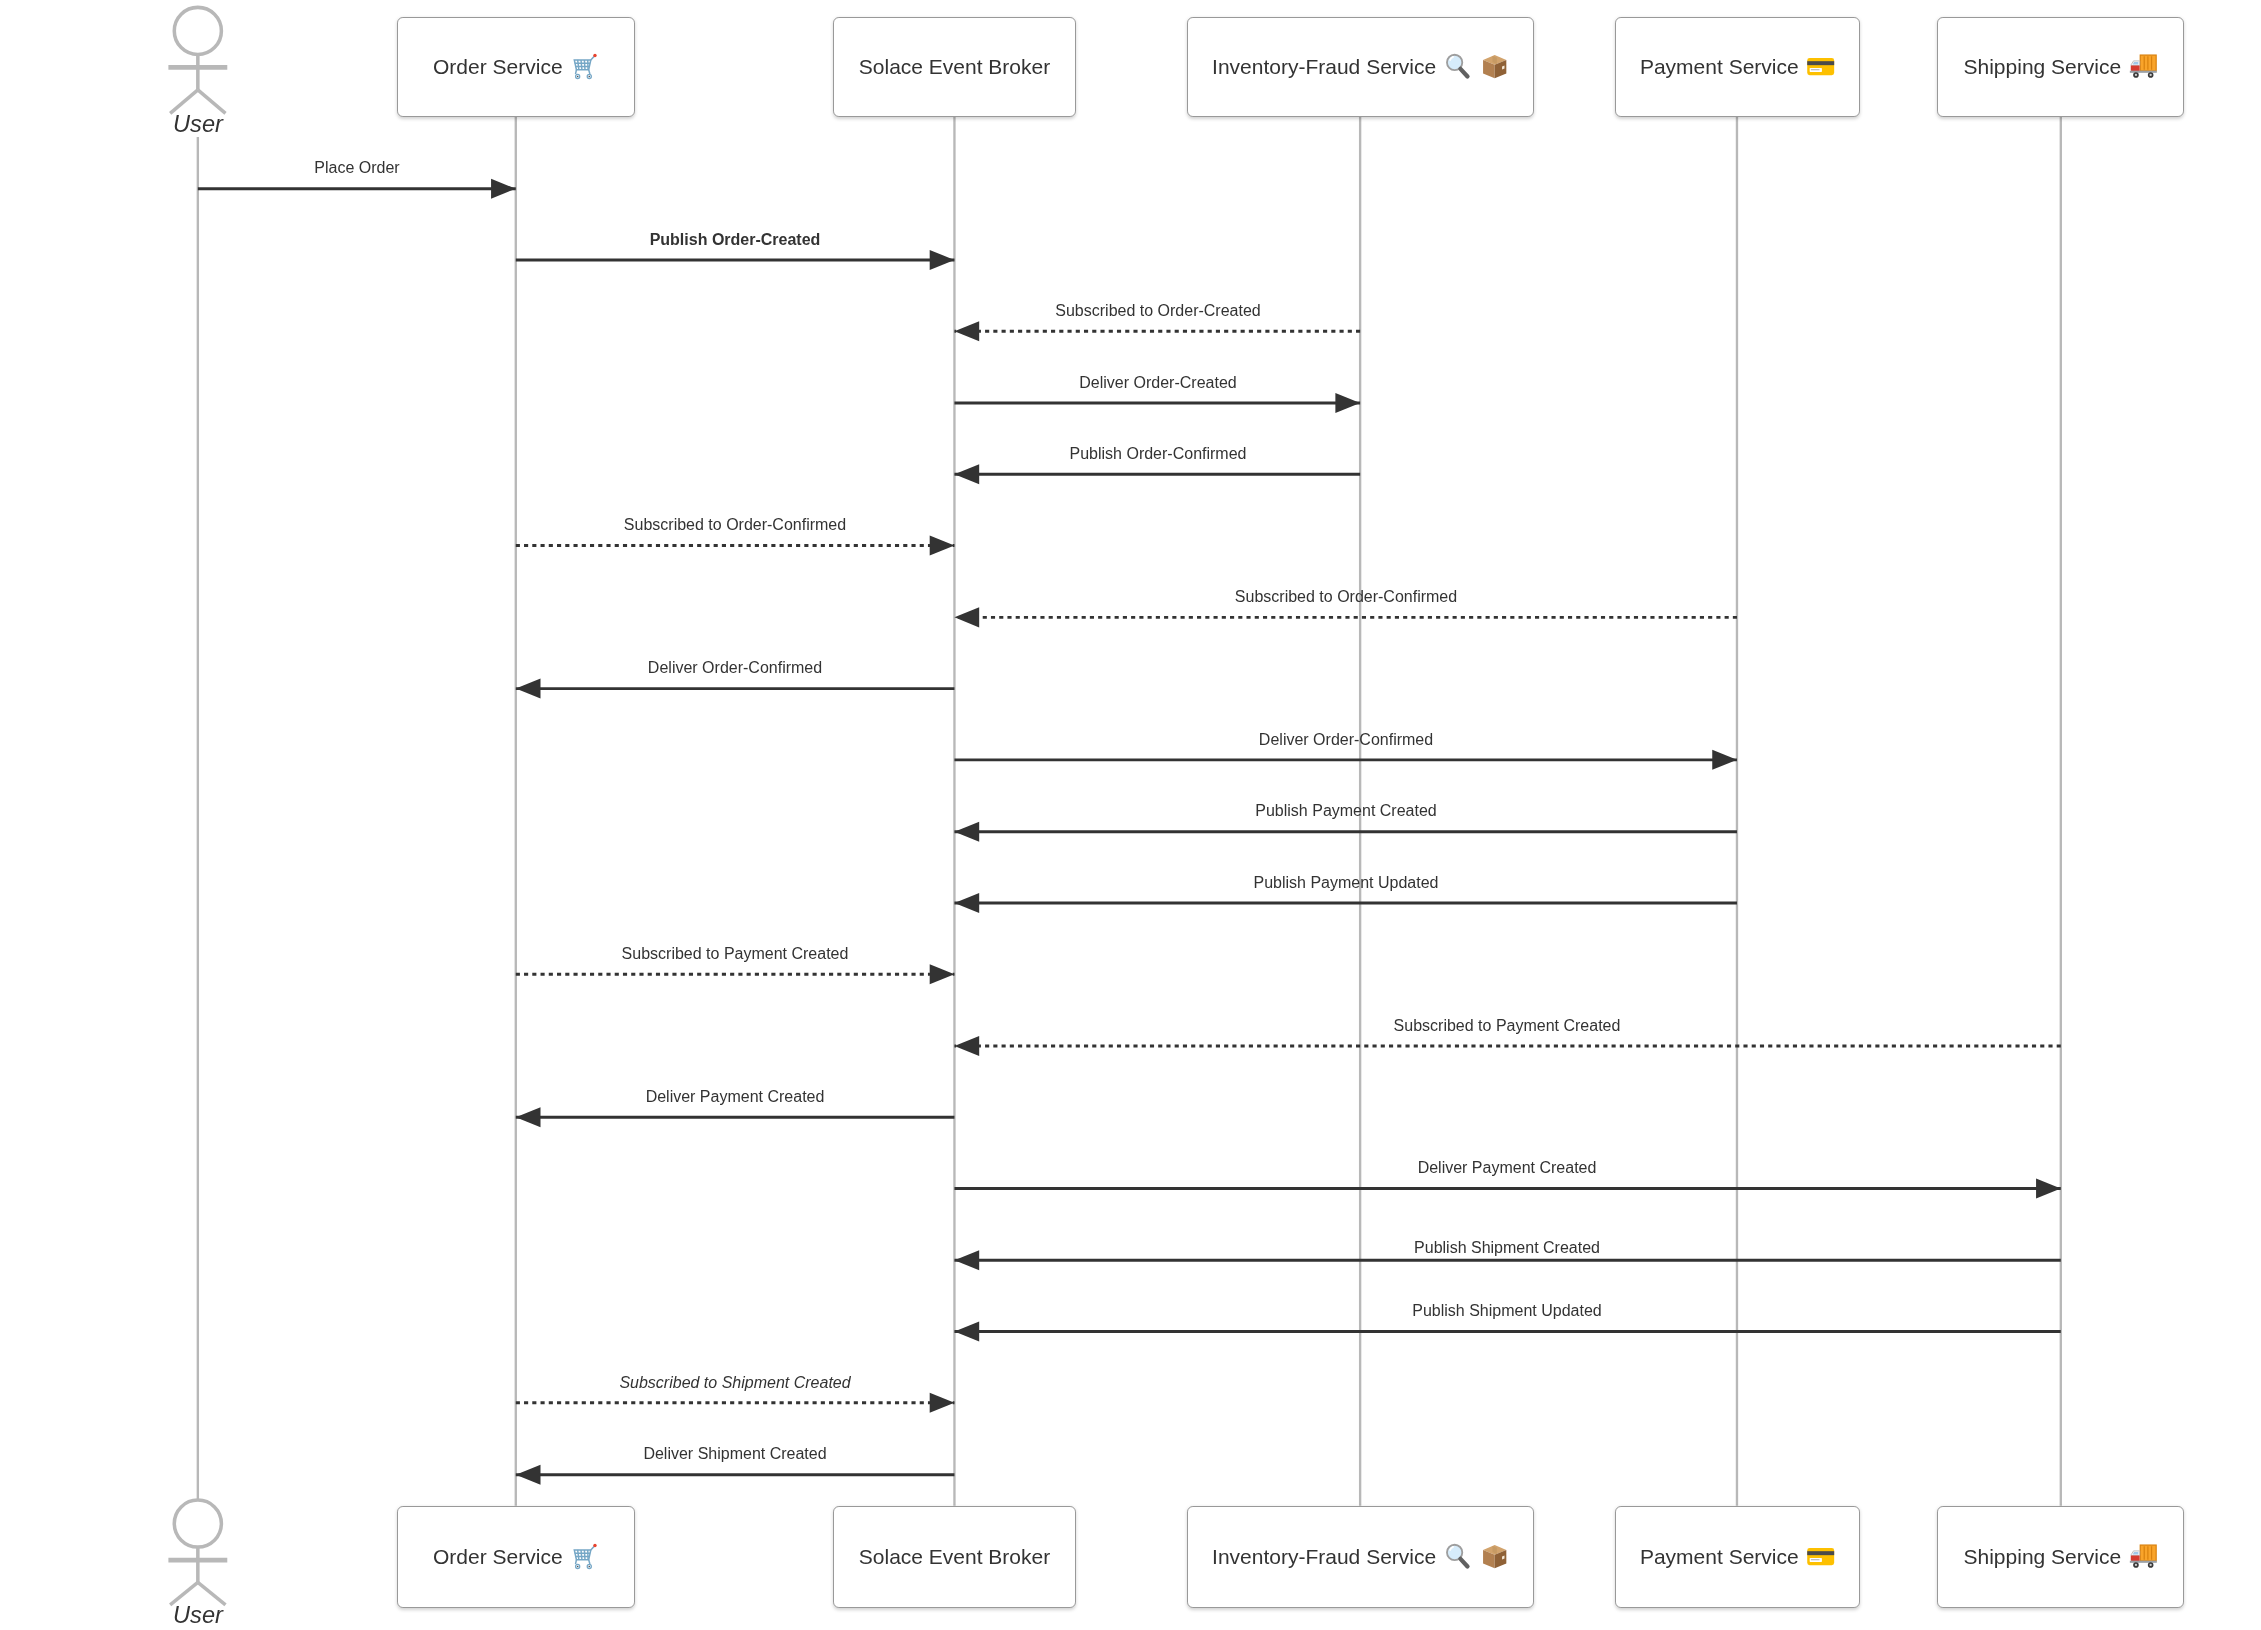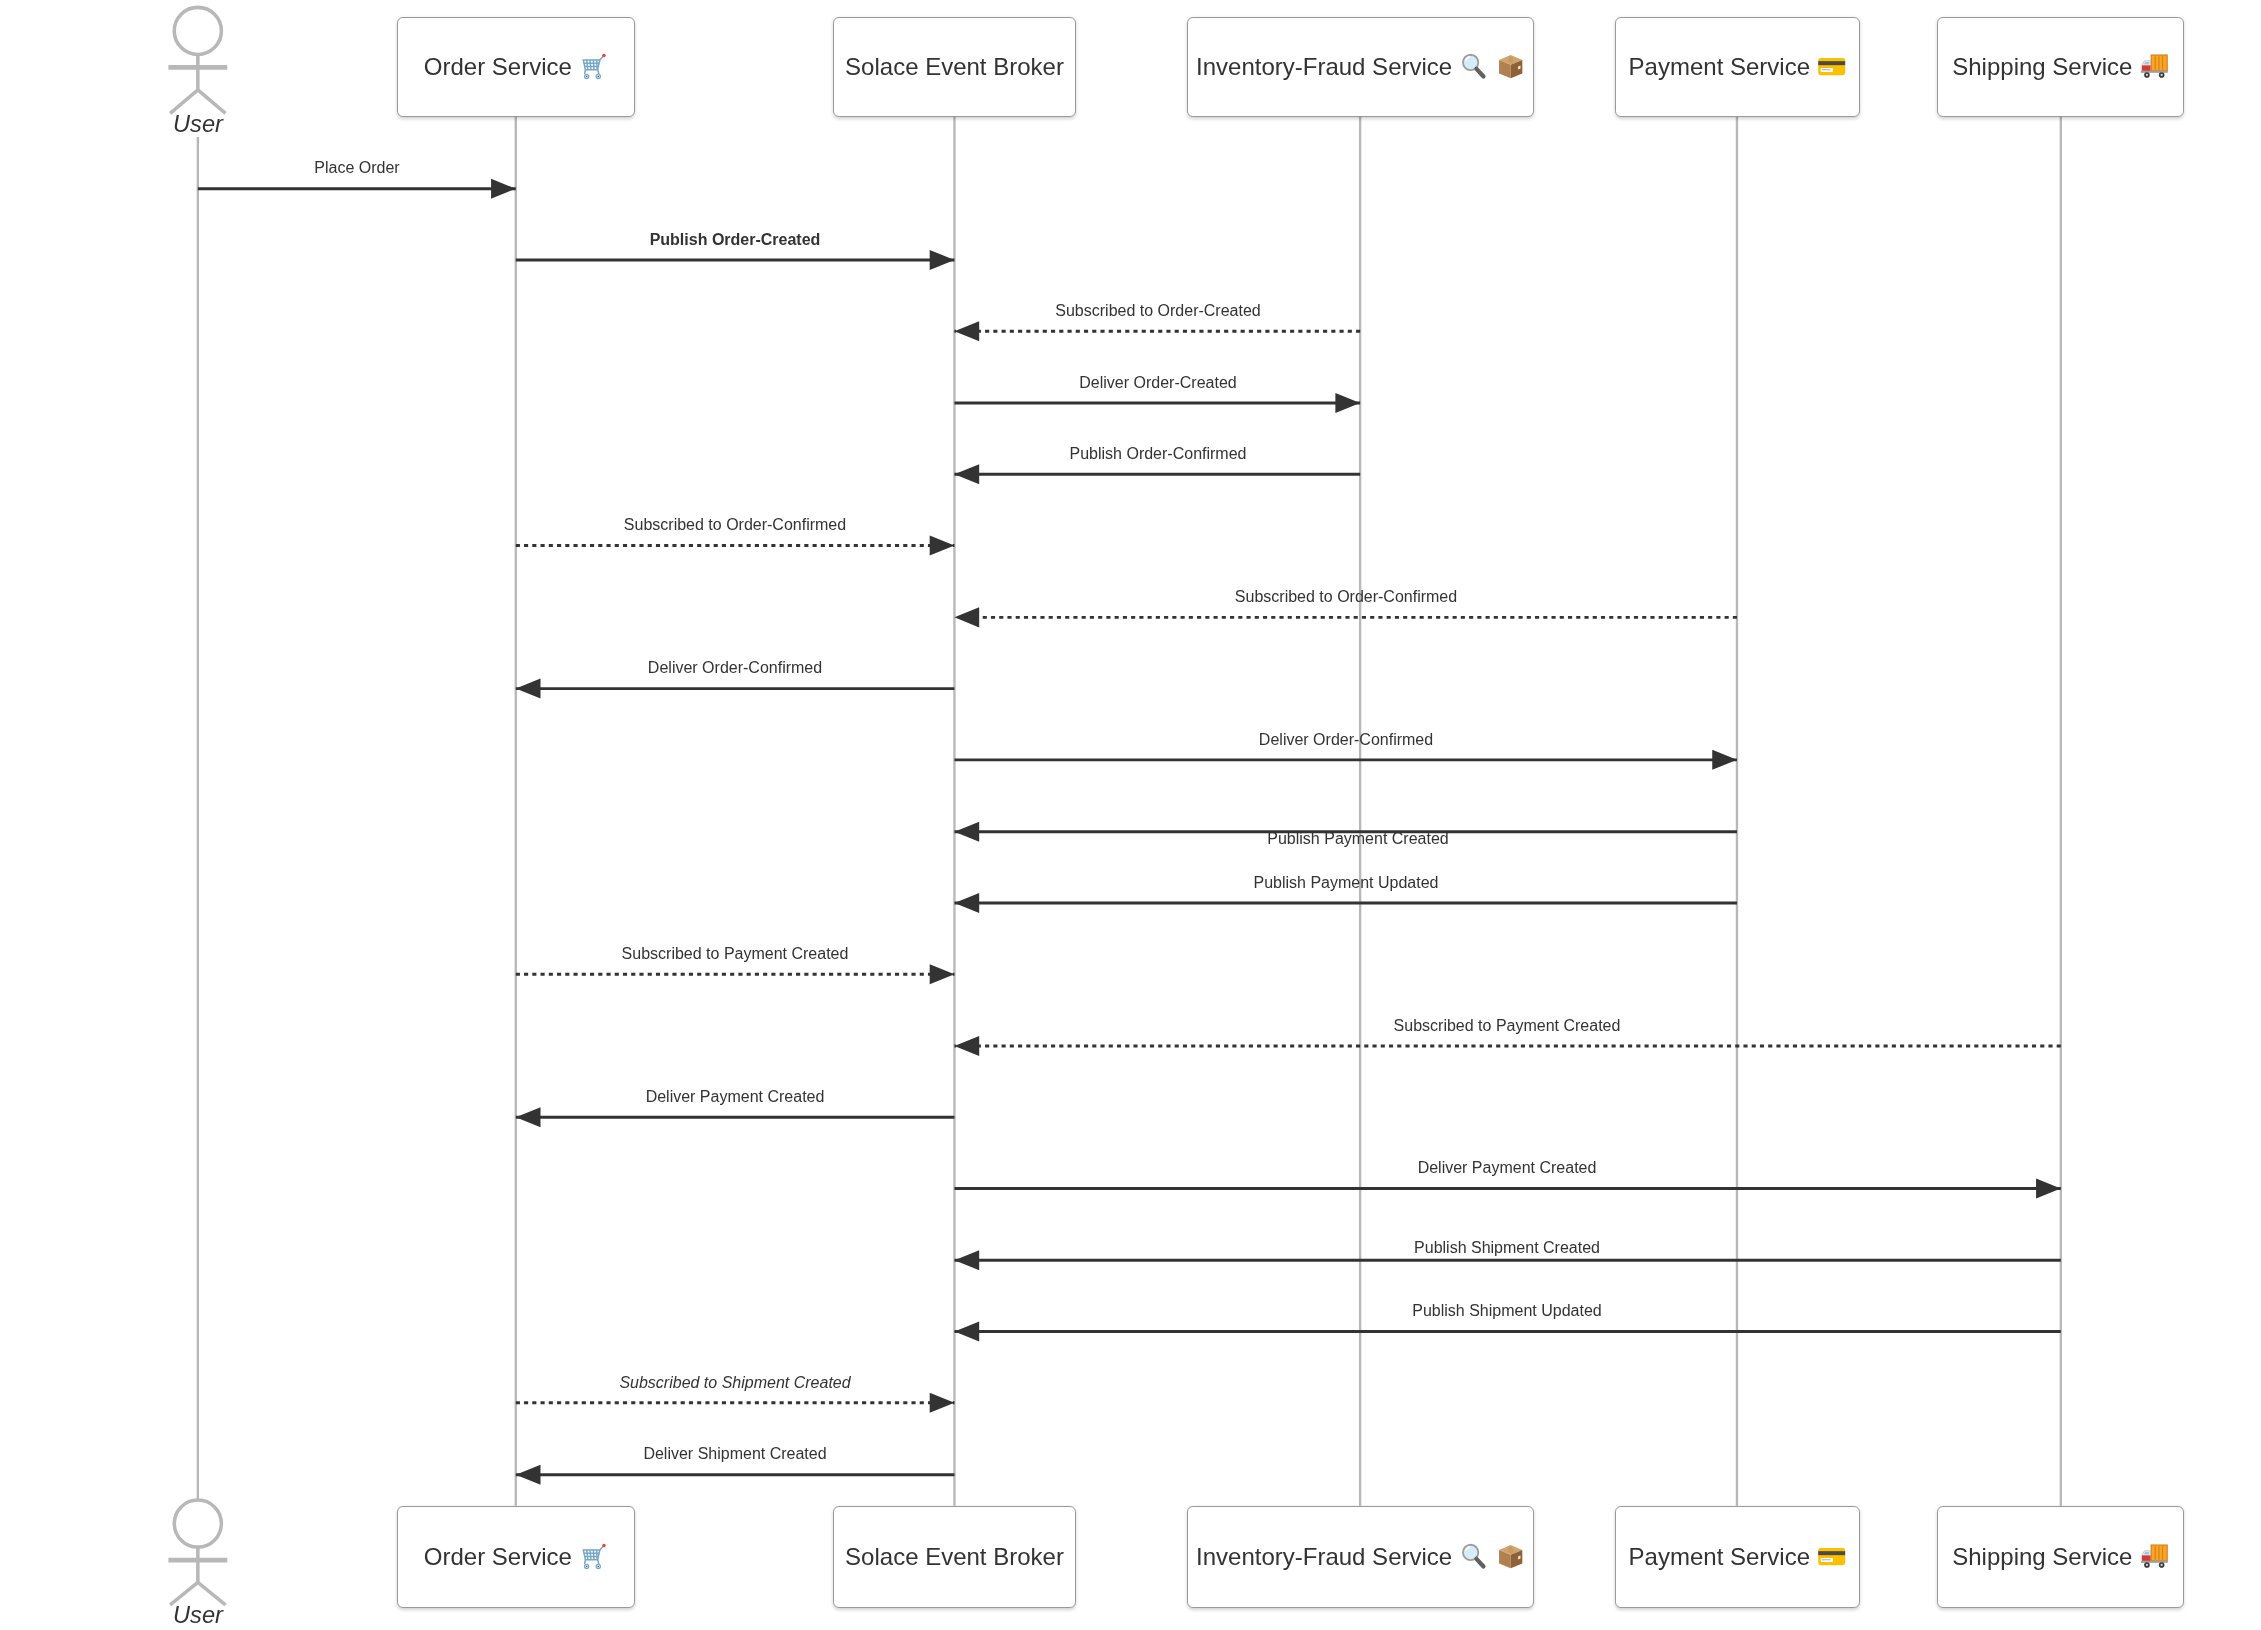--- a/index.html
+++ b/index.html
@@ -17,21 +17,21 @@
     position: absolute;
     height: 100px;
     background: #ffffff;
     border: 1.8px solid #999999;
     border-radius: 5.9px;
     box-shadow: 0 1.8px 3.5px rgba(0,0,0,0.18);
     display: flex;
     align-items: center;
     justify-content: center;
     gap: 7px;
-    font-size: 24px;
+    font-size: 21px;
     color: #333333;
     white-space: nowrap;
     box-sizing: border-box;
   }
   .pbox .icon { display: inline-flex; align-items: center; }
   .msg {
     position: absolute;
     transform: translate(-50%, -100%);
     font-size: 16px;
     line-height: 27px;
@@ -257,21 +257,21 @@
 
   <div class="msg" style="left:357px;  top:181px;">Place Order</div>
   <div class="msg" style="left:735px; top:253px;font-weight:bold;">Publish Order-Created</div>
   <div class="msg" style="left:1158px; top:324px;">Subscribed to Order-Created</div>
   <div class="msg" style="left:1158px; top:396px;">Deliver Order-Created</div>
   <div class="msg" style="left:1158px; top:467px;">Publish Order-Confirmed</div>
   <div class="msg" style="left:735px; top:538px;">Subscribed to Order-Confirmed</div>
   <div class="msg" style="left:1346px; top:610px;">Subscribed to Order-Confirmed</div>
   <div class="msg" style="left:735px; top:681px;">Deliver Order-Confirmed</div>
   <div class="msg" style="left:1346px; top:753px;">Deliver Order-Confirmed</div>
-  <div class="msg" style="left:1346px; top:852px;margin-left:12px;">Publish Payment Created</div>
+  <div class="msg" style="left:1346px; top:824px;">Publish Payment Created</div>
   <div class="msg" style="left:1346px; top:896px;">Publish Payment Updated</div>
   <div class="msg" style="left:735px; top:967px;">Subscribed to Payment Created</div>
   <div class="msg" style="left:1507px; top:1039px;">Subscribed to Payment Created</div>
   <div class="msg" style="left:735px; top:1110px;">Deliver Payment Created</div>
   <div class="msg" style="left:1507px; top:1181px;">Deliver Payment Created</div>
   <div class="msg" style="left:1507px; top:1253px;margin-top:8px;">Publish Shipment Created</div>
   <div class="msg" style="left:1507px; top:1324px;">Publish Shipment Updated</div>
   <div class="msg" style="left:735px; top:1396px;font-style:italic;">Subscribed to Shipment Created</div>
   <div class="msg" style="left:735px; top:1467px;text-align:right;">Deliver Shipment Created</div>
 

